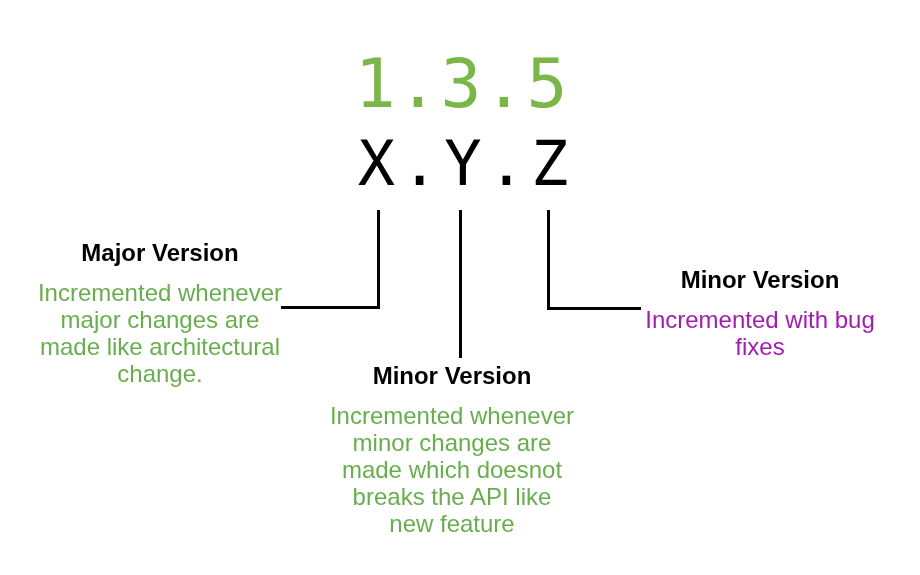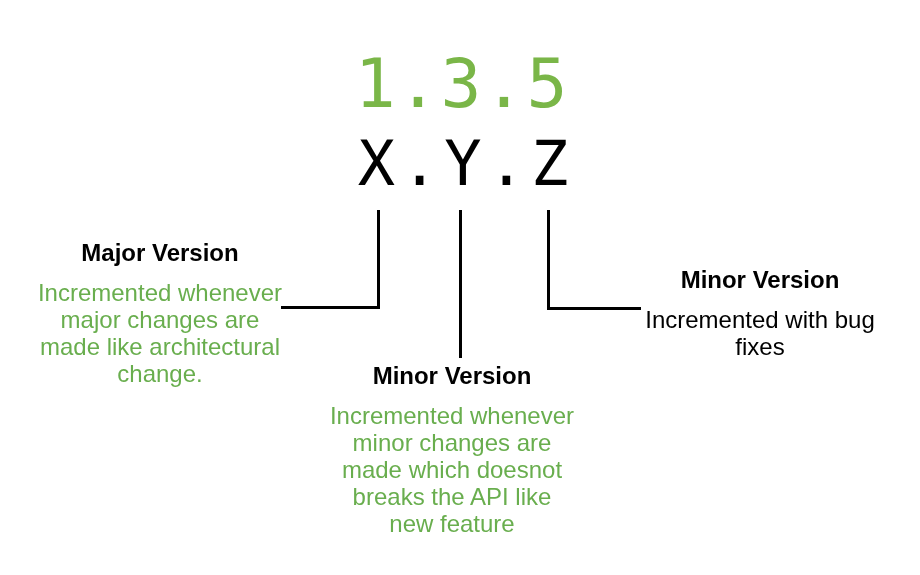--- a/index.html
+++ b/index.html
@@ -94,17 +94,17 @@
     <div class="block-title">Minor Version</div>
     <div class="block-desc" style="color: rgb(105, 174, 78);">Incremented whenever
 minor changes are
 made which doesnot
 breaks the API like
 new feature</div>
   </div>
 
   <div class="label-block block-patch">
     <div class="block-title">Minor Version</div>
-    <div class="block-desc" style="color: #000000;">Incremented with bug
+    <div class="block-desc" style="color: #a21caf;">Incremented with bug
 fixes</div>
   </div>
 
 </div>
 
 </body></html>

